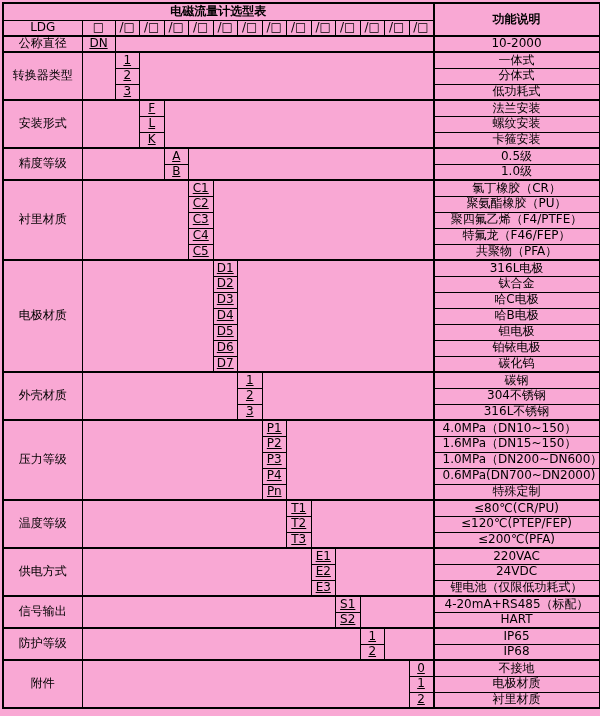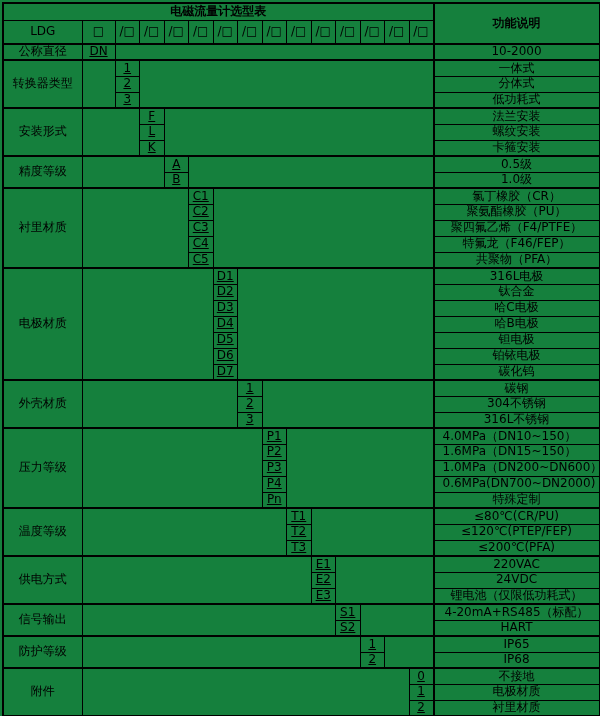--- a/index.html
+++ b/index.html
@@ -7,40 +7,40 @@
     padding: 0;
     background: #ffffff;
     font-family: "DejaVu Sans", sans-serif;
     color: #000000;
   }
   .page {
     width: 600px;
     height: 716px;
     box-sizing: border-box;
     padding: 2px;
-    background: #15803d;
+    background: #f9a8d4;
   }
   table.sel {
     border-collapse: collapse;
     table-layout: fixed;
     width: 596px;
     border: 2px solid #000;
   }
   table.sel td {
     border: 1px solid #000;
     padding: 0;
     overflow: hidden;
     white-space: nowrap;
     text-align: center;
     vertical-align: middle;
     font-size: 12px;
     line-height: 1.1;
   }
   tr.r-title  { height: 17px; }
-  tr.r-model  { height: 24px; padding-left: 28px; }
+  tr.r-model  { height: 16px; padding-left: 28px; }
   tr.r-opt    { height: 16px; }
   td.title-cell {
     font-weight: bold;
     font-size: 13px;
   }
   td.fn-head {
     font-weight: bold;
     font-size: 13px;
     border-left-width: 2px !important;
   }

